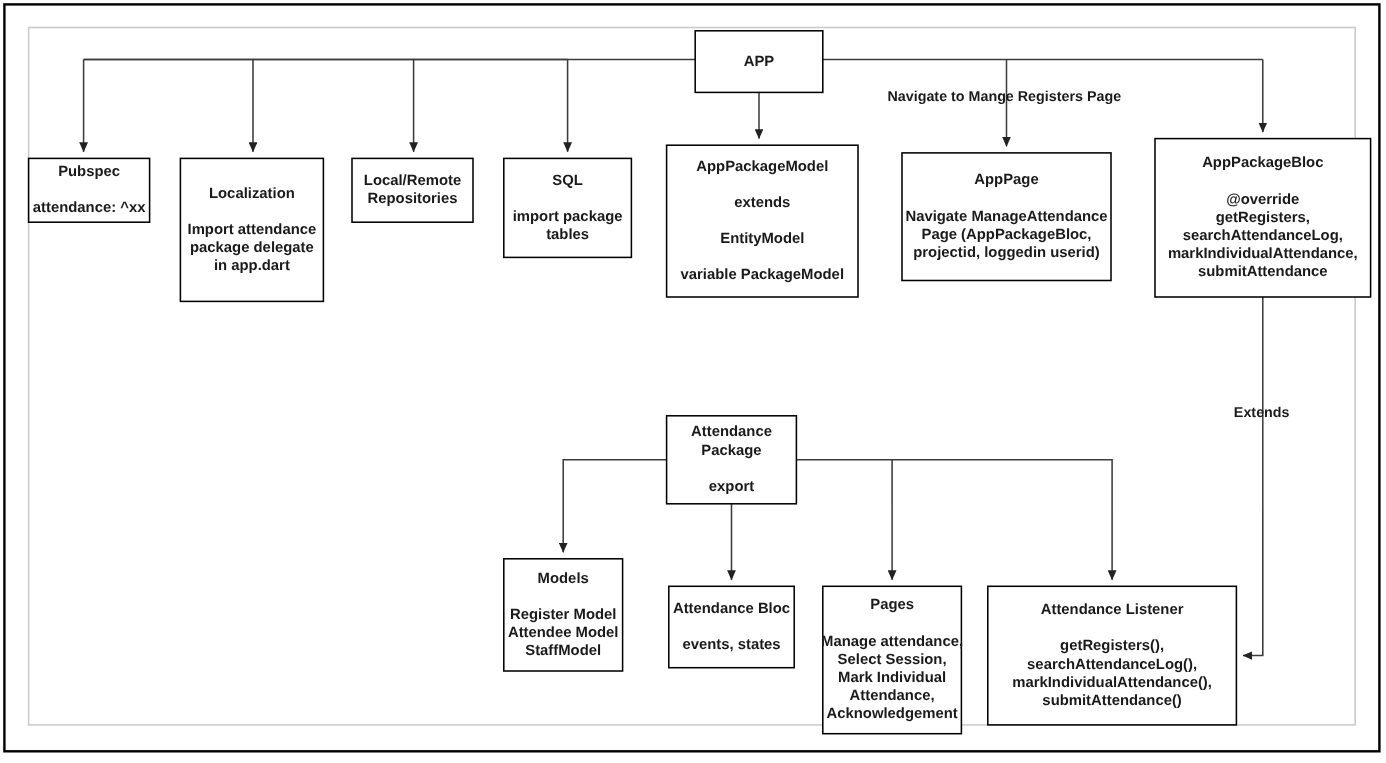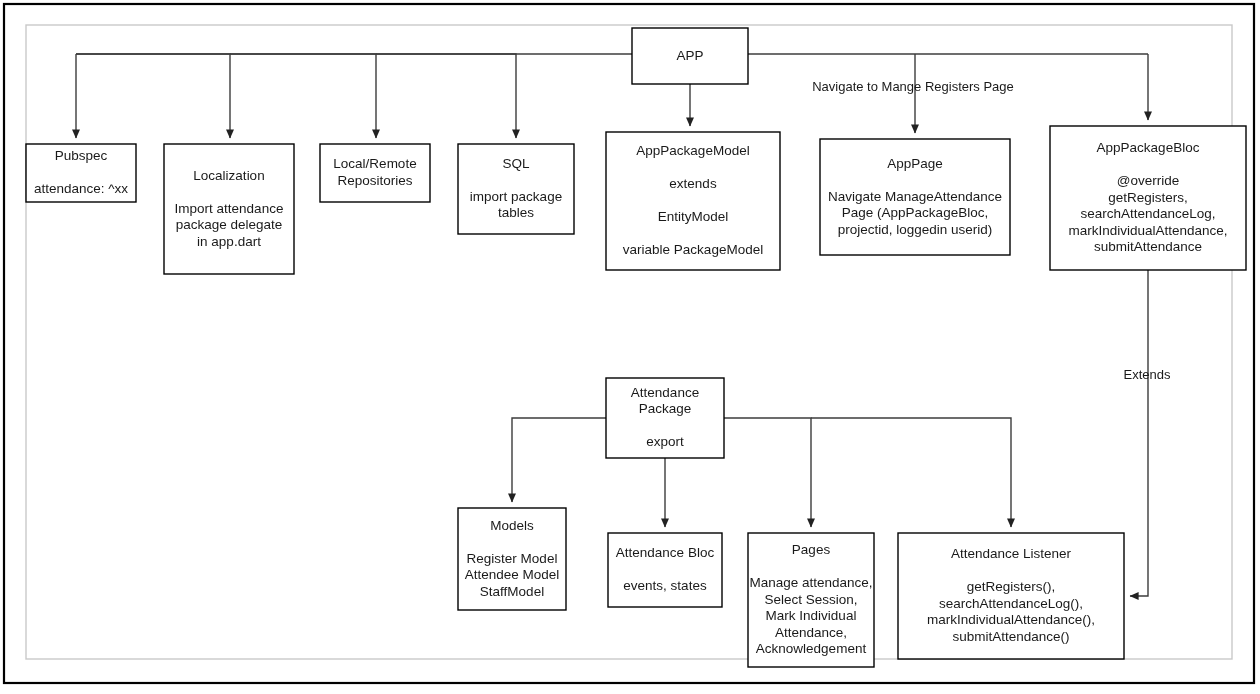--- a/index.html
+++ b/index.html
@@ -9,20 +9,21 @@
   }
   body {
     font-family: "Liberation Sans", sans-serif;
   }
   #canvas-wrap {
     position: relative;
     width: 1260px;
     height: 694px;
     background: #ffffff;
     overflow: hidden;
+    font-weight: bold;
   }
   svg#diagram {
     display: block;
     width: 1260px;
     height: 694px;
   }
   .node-rect {
     fill: #ffffff;
     stroke: #000000;
     stroke-width: 1.4;

